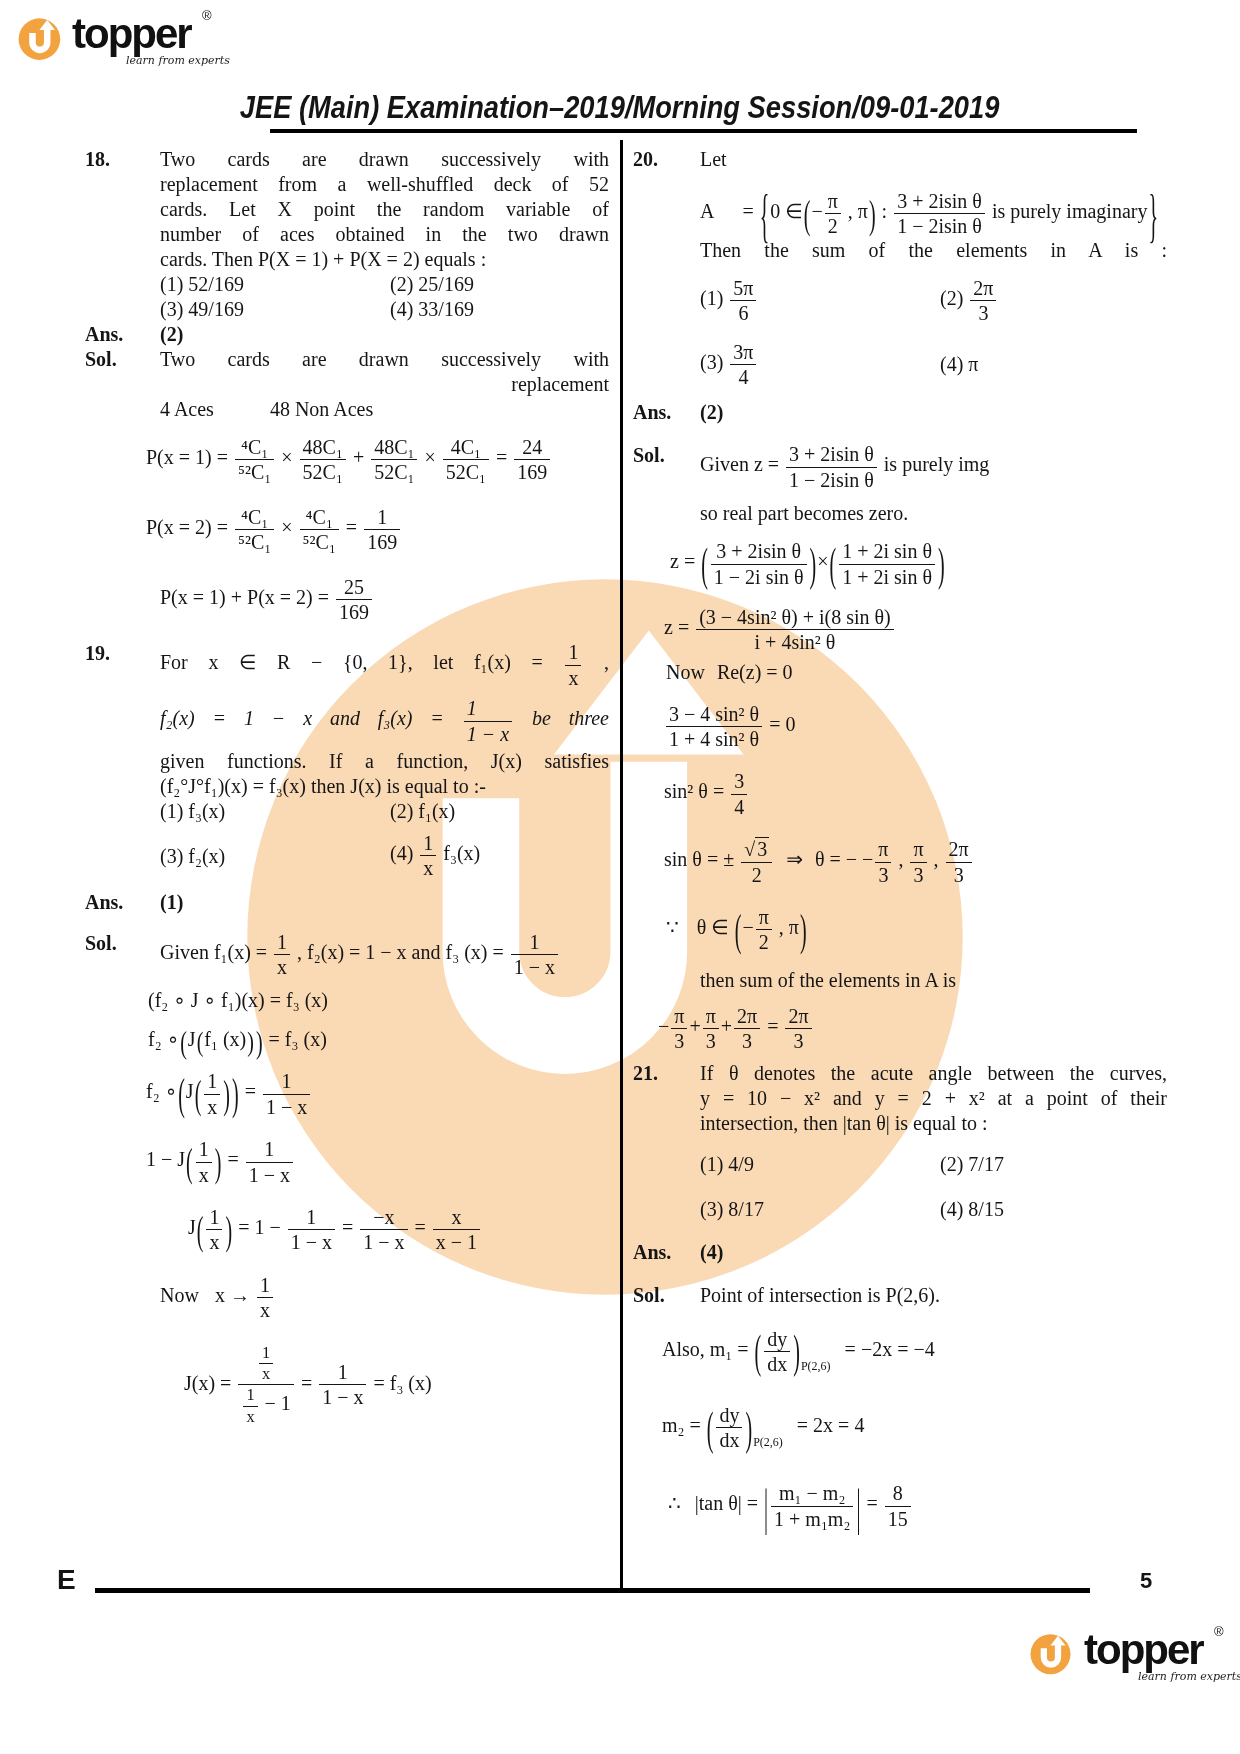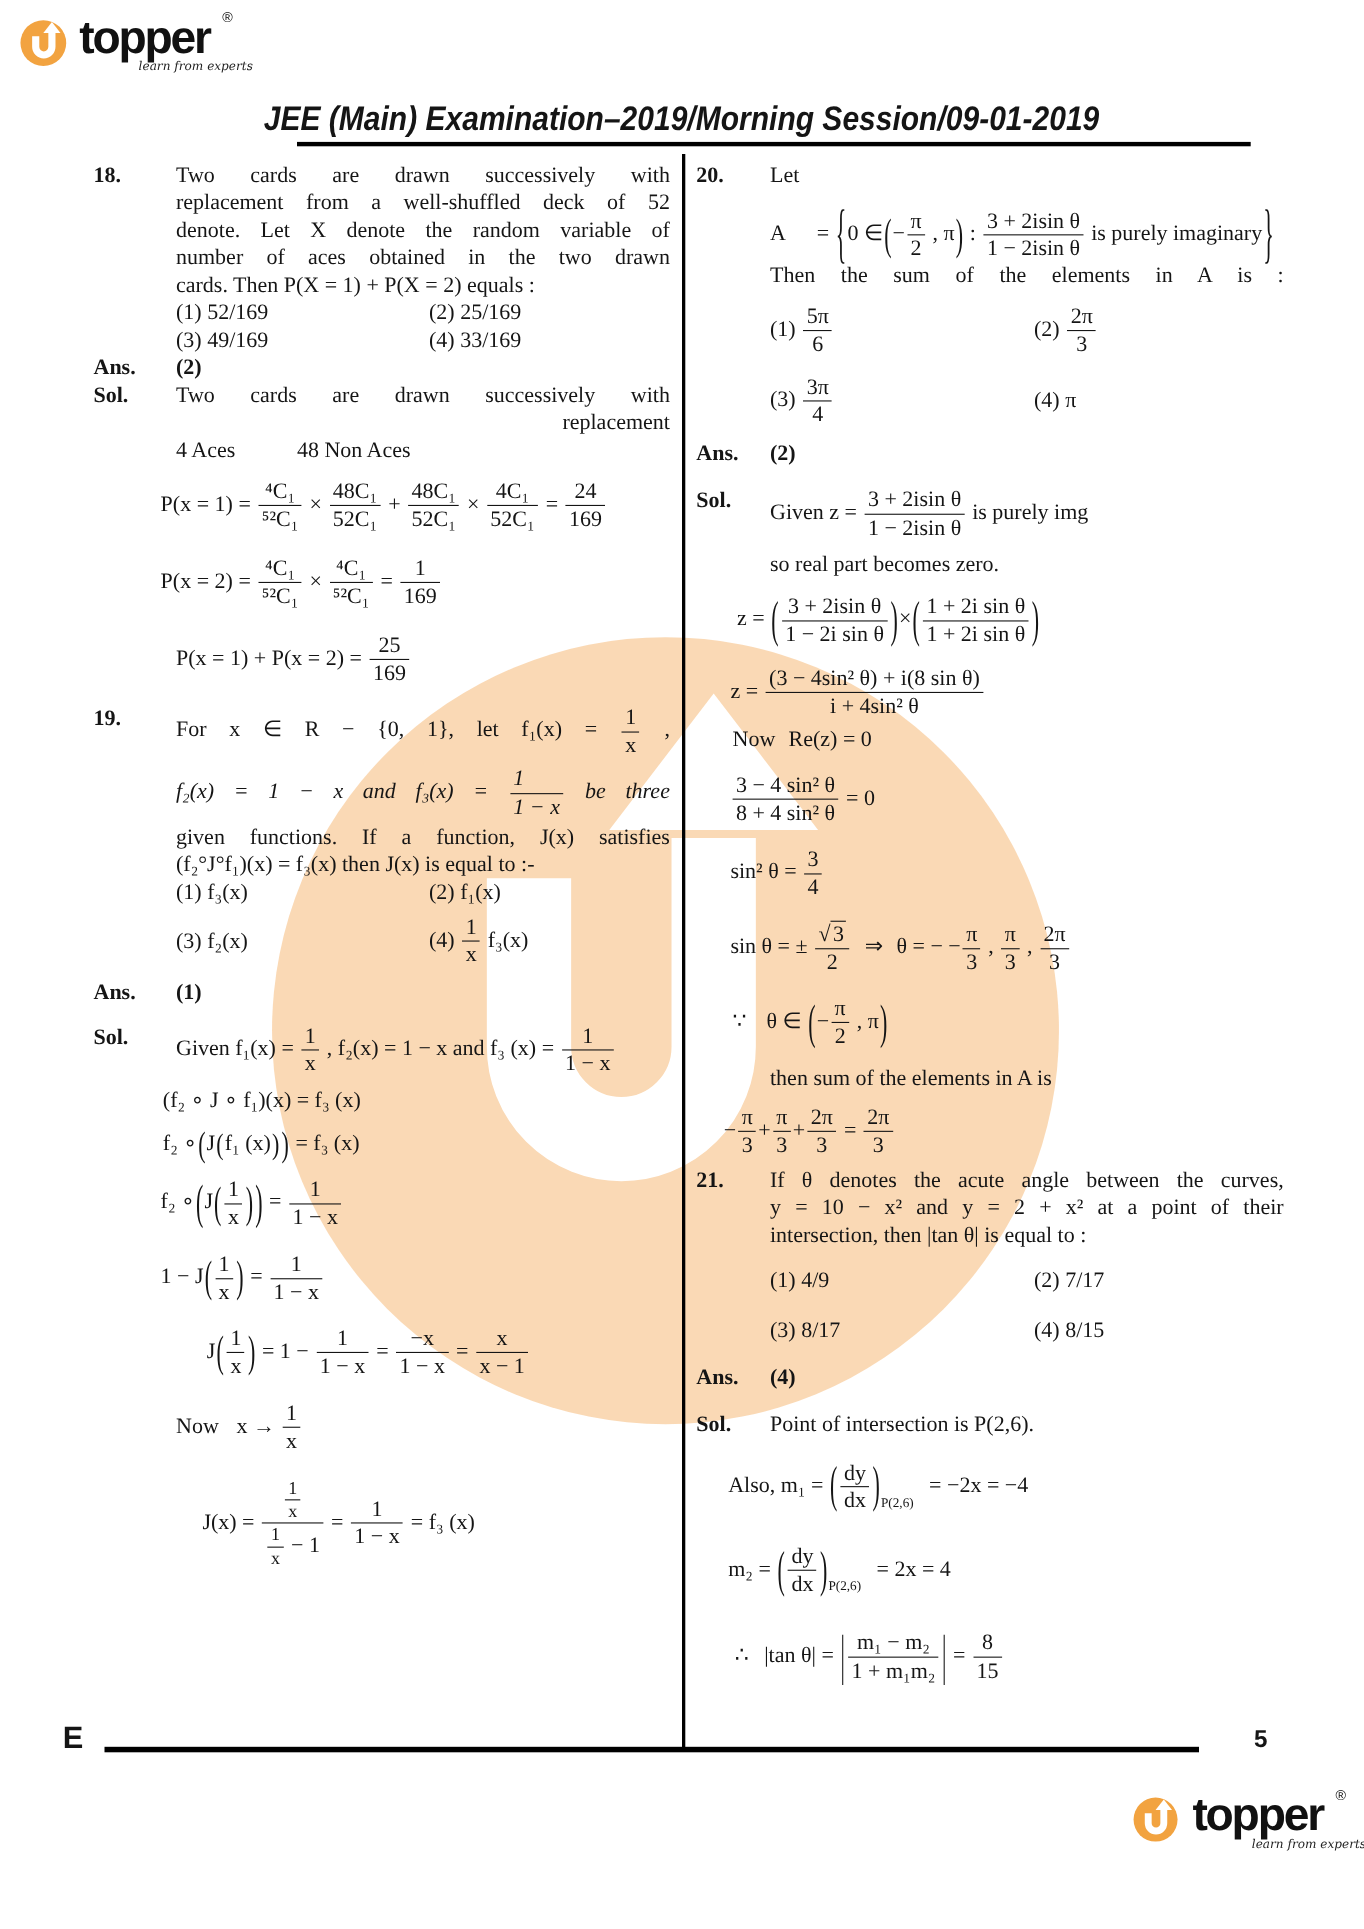--- a/index.html
+++ b/index.html
@@ -70,21 +70,21 @@
     <circle cx="100" cy="100" r="98" fill="#F2A44E" opacity="0.42"></circle>
     <path d="M66,62 v42 a23,23 0 0 0 46,0 v-52" stroke="#fff" stroke-width="21" fill="none"></path>
     <polygon fill="#fff" points="112,16 86,50 138,50"></polygon>
   </svg>
 
   <div class="divider"></div>
 
   <div class="col colL" id="colL">
       <div class="line j" style="padding-left: 75px;"><span class="lbl">18.</span>Two cards are drawn successively with</div>
       <div class="line j" style="padding-left: 75px;">replacement from a well-shuffled deck of 52</div>
-      <div class="line j" style="padding-left: 75px;">denote. Let X denote the random variable of</div>
+      <div class="line j" style="padding-left: 75px;">cards. Let X point the random variable of</div>
       <div class="line j" style="padding-left: 75px;">number of aces obtained in the two drawn</div>
       <div class="line" style="padding-left: 75px;">cards. Then P(X = 1) + P(X = 2) equals :</div>
       <div class="line opts" style="padding-left: 75px;">
         <span class="oa">(1) 52/169</span>
         <span class="ob">(2) 25/169</span>
       </div>
       <div class="line opts" style="padding-left: 75px;">
         <span class="oa">(3) 49/169</span>
         <span class="ob">(4) 33/169</span>
       </div>
@@ -128,21 +128,21 @@
       <div class="line opts" style="margin-top: 16px; padding-left: 67px;">
         <span class="oa">(3) <span class="frac"><span class="fn">3π</span><span class="fd">4</span></span></span>
         <span class="ob">(4) π</span>
       </div>
       <div class="line" style="margin-top: 12px; padding-left: 67px;"><span class="lbl">Ans.</span><b>(2)</b></div>
       <div class="line" style="margin-top: 18px; padding-left: 67px;"><span class="lbl">Sol.</span>Given z = <span class="frac"><span class="fn">3 + 2isin θ</span><span class="fd">1 − 2isin θ</span></span> is purely img</div>
       <div class="line" style="margin-top: 10px; padding-left: 67px;">so real part becomes zero.</div>
       <div class="line" style="margin-top: 14px; padding-left: 37px;">z = <span class="bp" style="transform: scaleY(2.3);">(</span><span class="frac"><span class="fn">3 + 2isin θ</span><span class="fd">1 − 2i sin θ</span></span><span class="bp" style="transform: scaleY(2.3);">)</span>×<span class="bp" style="transform: scaleY(2.3);">(</span><span class="frac"><span class="fn">1 + 2i sin θ</span><span class="fd">1 + 2i sin θ</span></span><span class="bp" style="transform: scaleY(2.3);">)</span></div>
       <div class="line" style="margin-top: 18px; padding-left: 31px;">z = <span class="frac"><span class="fn">(3 − 4sin² θ) + i(8 sin θ)</span><span class="fd">i + 4sin² θ</span></span></div>
       <div class="line" style="margin-top: 6px; padding-left: 33px;">Now<span class="sp" style="width: 12px;"></span>Re(z) = 0</div>
-      <div class="line" style="margin-top: 18px; padding-left: 31px;"><span class="frac"><span class="fn">3 − 4 sin² θ</span><span class="fd">8 + 4 sin² θ</span></span> = 0</div>
+      <div class="line" style="margin-top: 18px; padding-left: 31px;"><span class="frac"><span class="fn">3 − 4 sin² θ</span><span class="fd">1 + 4 sin² θ</span></span> = 0</div>
       <div class="line" style="margin-top: 20px; padding-left: 31px;">sin² θ = <span class="frac"><span class="fn">3</span><span class="fd">4</span></span></div>
       <div class="line" style="margin-top: 20px; padding-left: 31px;">sin θ = ± <span class="frac"><span class="fn"><span class="rt">√<span class="rbar">3</span></span></span><span class="fd">2</span></span><span class="sp" style="width: 12px;"></span>⇒<span class="sp" style="width: 12px;"></span>θ = − −<span class="frac"><span class="fn">π</span><span class="fd">3</span></span> , <span class="frac"><span class="fn">π</span><span class="fd">3</span></span> , <span class="frac"><span class="fn">2π</span><span class="fd">3</span></span></div>
       <div class="line" style="margin-top: 20px; padding-left: 33px;">∵<span class="sp" style="width: 18px;"></span>θ ∈ <span class="bp" style="transform: scaleY(2.2);">(</span>−<span class="frac"><span class="fn">π</span><span class="fd">2</span></span> , π<span class="bp" style="transform: scaleY(2.2);">)</span></div>
       <div class="line" style="margin-top: 14px; padding-left: 67px;">then sum of the elements in A is</div>
       <div class="line" style="margin-top: 12px; padding-left: 25px;">−<span class="frac"><span class="fn">π</span><span class="fd">3</span></span>+<span class="frac"><span class="fn">π</span><span class="fd">3</span></span>+<span class="frac"><span class="fn">2π</span><span class="fd">3</span></span> = <span class="frac"><span class="fn">2π</span><span class="fd">3</span></span></div>
       <div class="line j" style="margin-top: 8px; padding-left: 67px;"><span class="lbl">21.</span>If θ denotes the acute angle between the curves,</div>
       <div class="line j" style="padding-left: 67px;">y = 10 − x² and y = 2 + x² at a point of their</div>
       <div class="line" style="padding-left: 67px;">intersection, then |tan θ| is equal to :</div>
       <div class="line opts" style="margin-top: 16px; padding-left: 67px;">
         <span class="oa">(1) 4/9</span>

